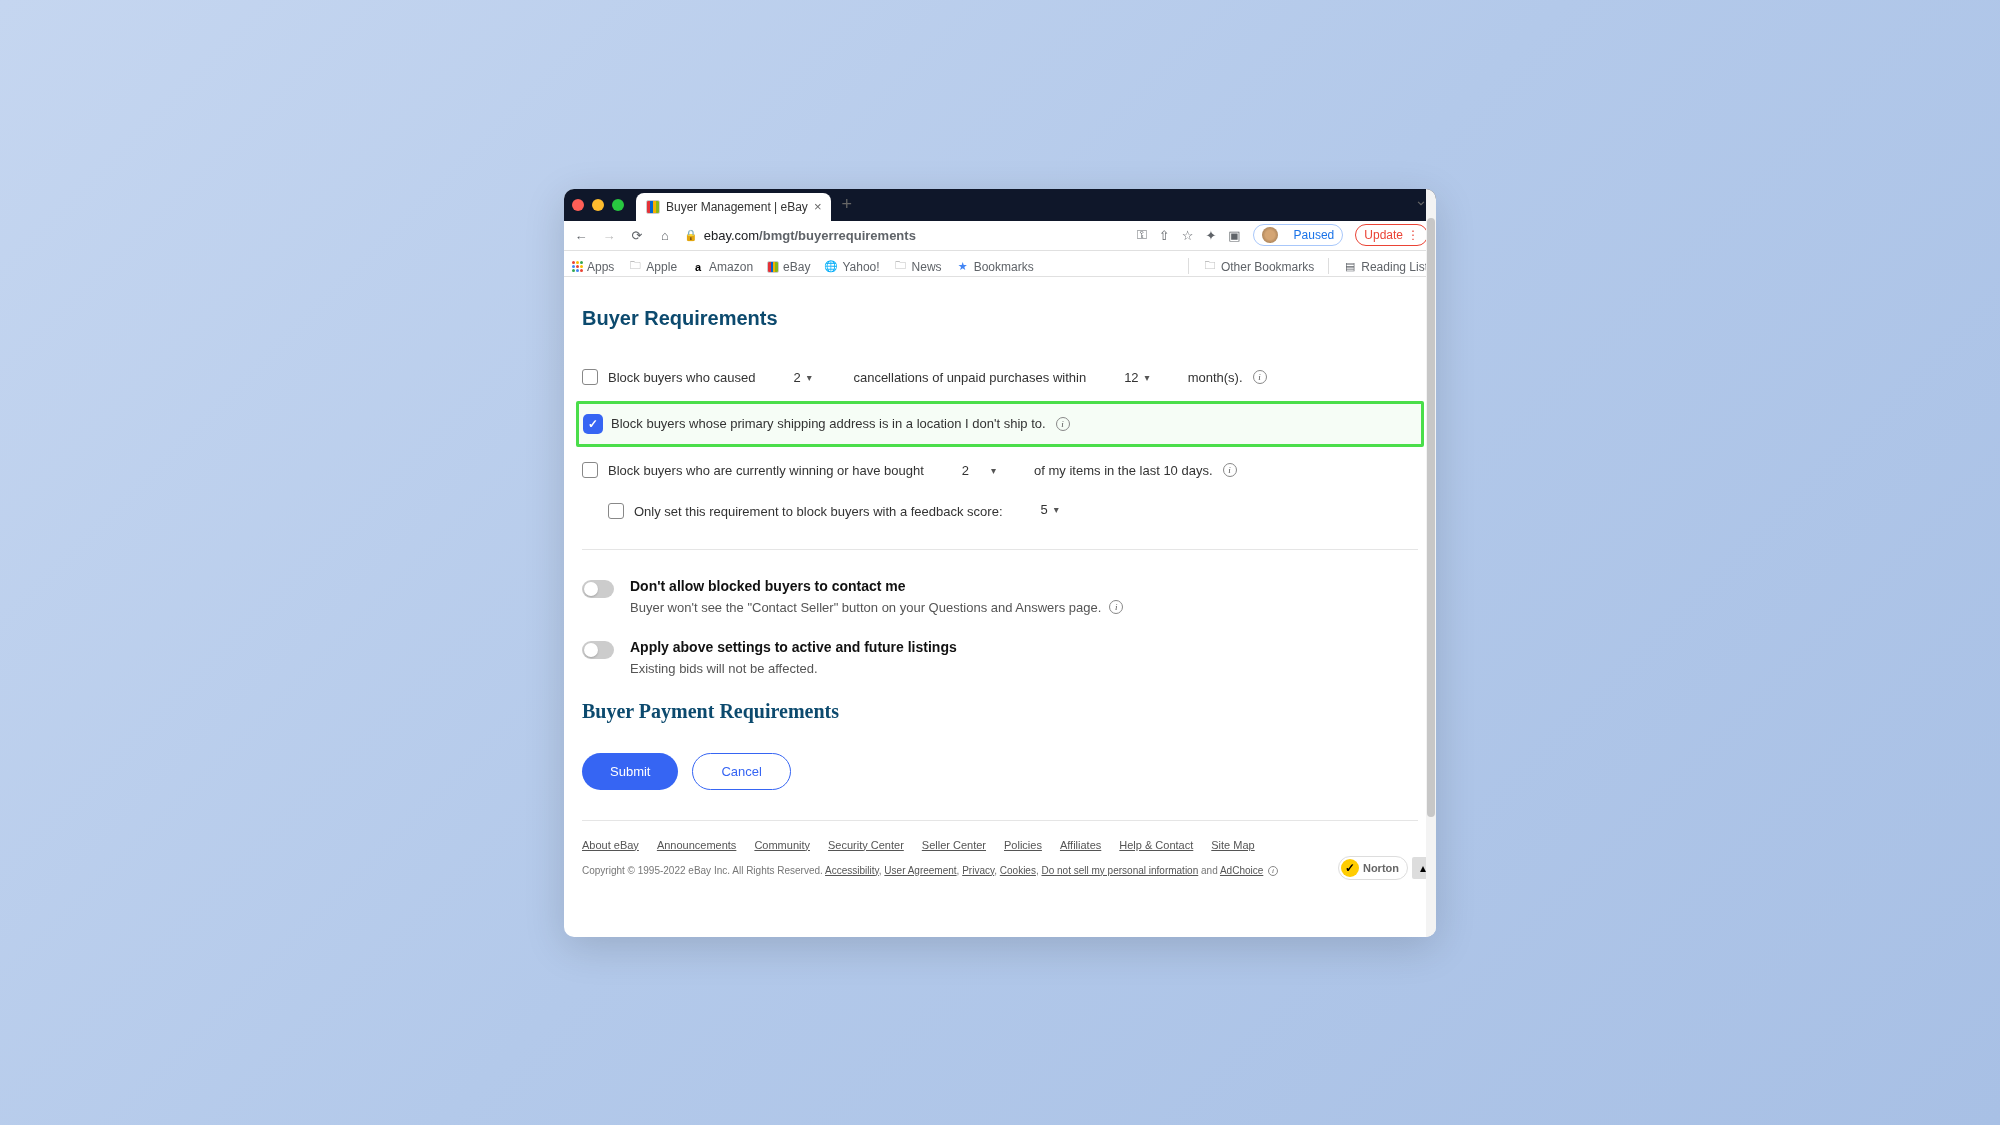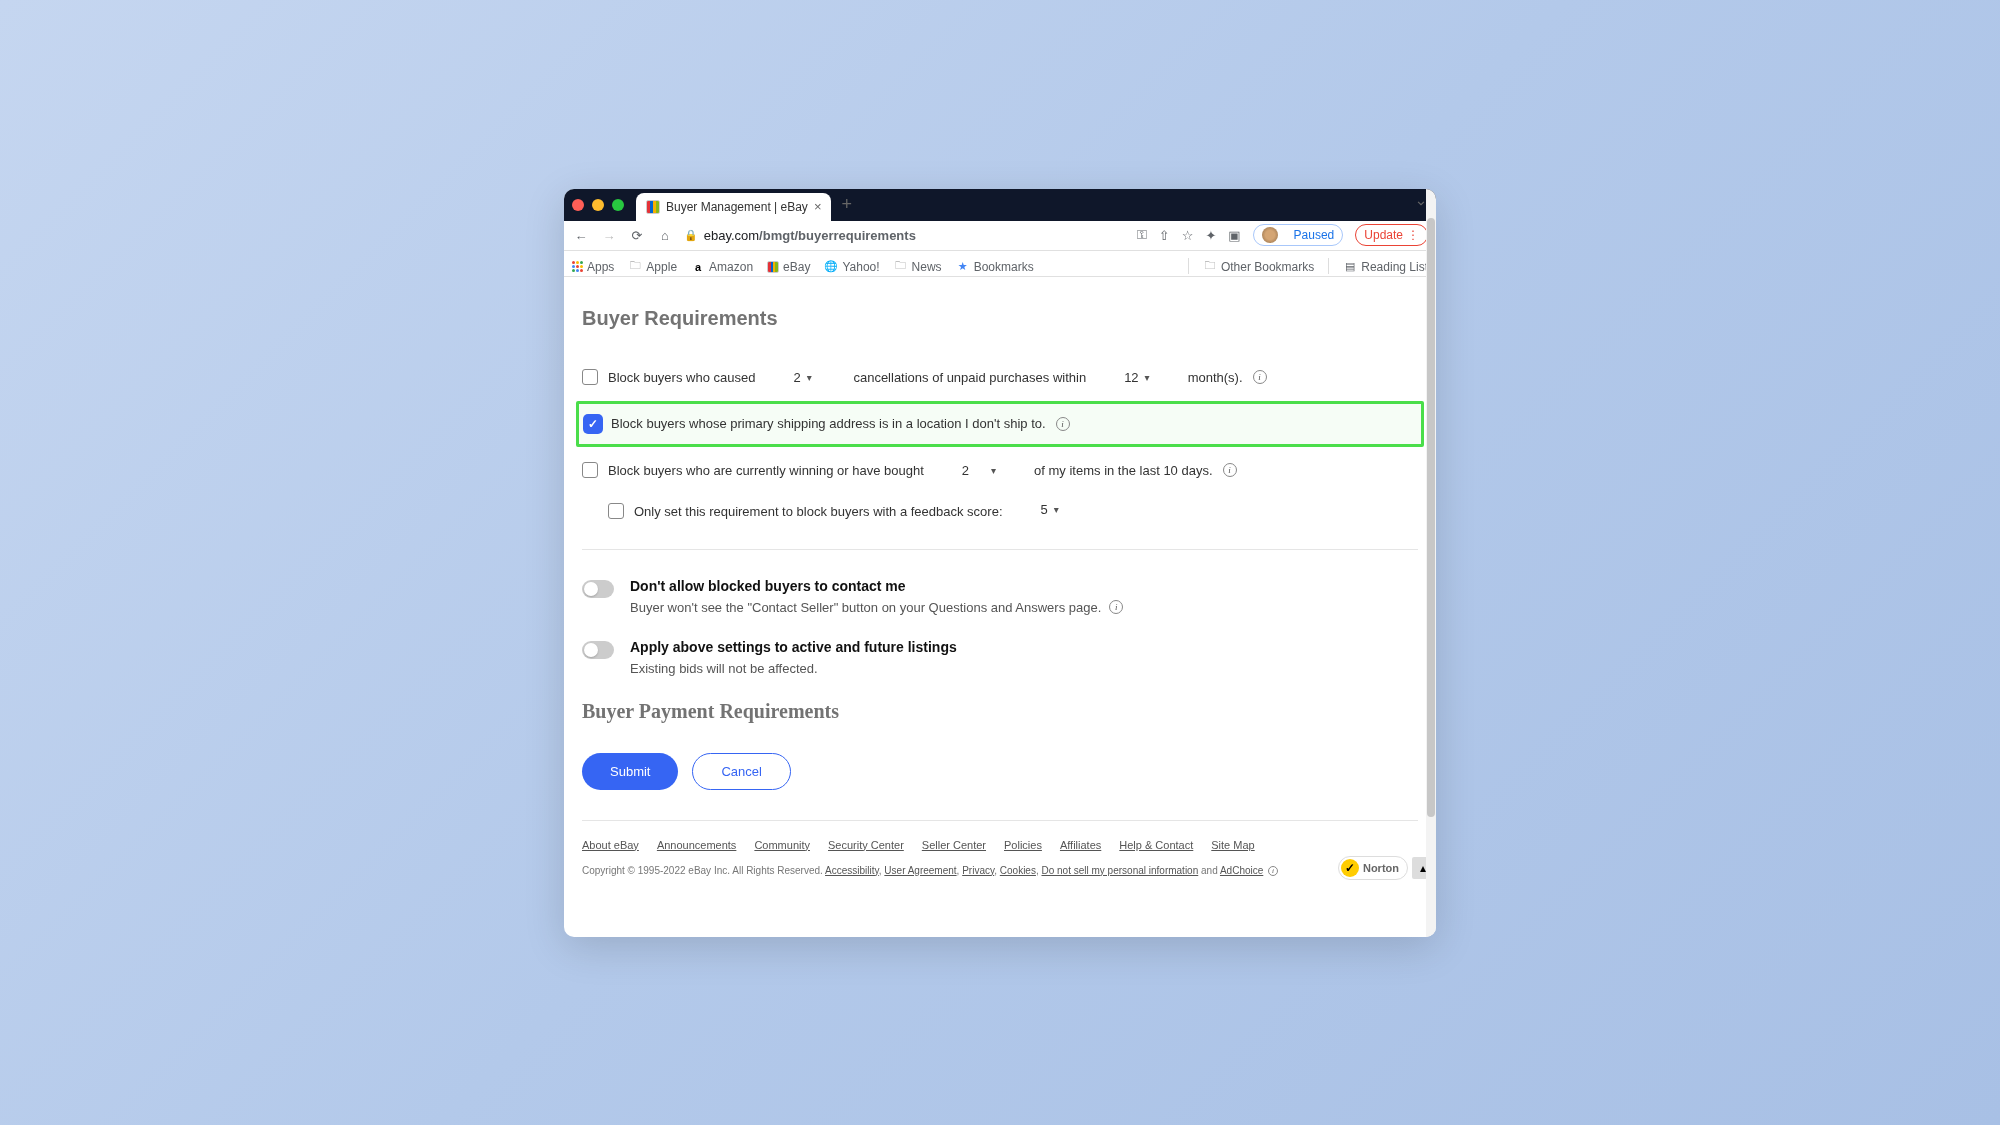--- a/index.html
+++ b/index.html
@@ -100,21 +100,21 @@
 .bm-divider { width: 1px; height: 16px; background: #ddd; }
 .apps-grid { display: grid; grid-template-columns: repeat(3,3px); grid-template-rows: repeat(3,3px); gap: 1px; }
 .apps-dot { width: 3px; height: 3px; border-radius: 50%; }
 .d1{background:#ea4335}.d2{background:#fbbc04}.d3{background:#34a853}.d4{background:#4285f4}.d5{background:#ea4335}.d6{background:#fbbc04}.d7{background:#34a853}.d8{background:#4285f4}.d9{background:#ea4335}
 .content {
   flex: 1;
   overflow-y: auto;
   padding: 30px 18px 0 18px;
   position: relative;
 }
-h2 { font-size: 20px; font-weight: 700; margin-bottom: 28px; color: #737373; }
+h2 { font-size: 20px; font-weight: 700; margin-bottom: 28px; color: #0c4a6e; }
 h2.section2 { margin-top: 24px; margin-bottom: 20px; font-family: Liberation Serif, serif; }
 .row {
   display: flex;
   align-items: center;
   gap: 10px;
   padding: 10px 0;
   font-size: 13px;
   color: #333;
 }
 .row.indent { padding-left: 26px; align-items: flex-end; }

